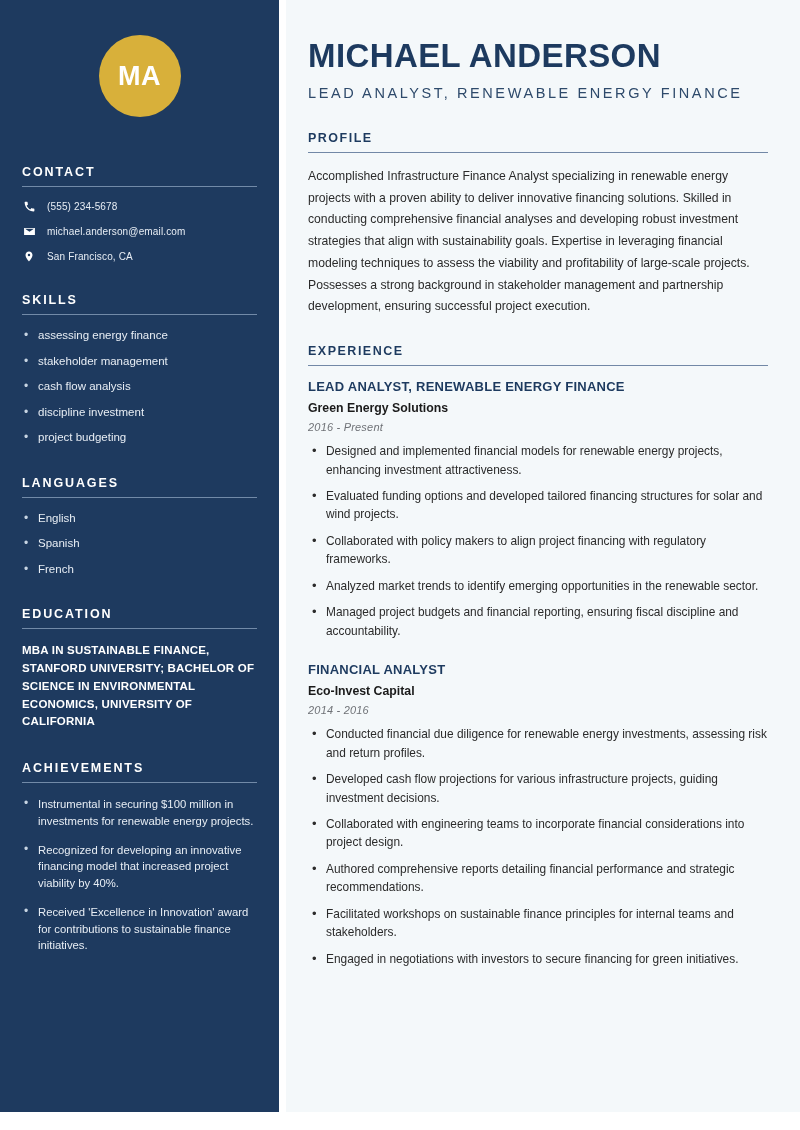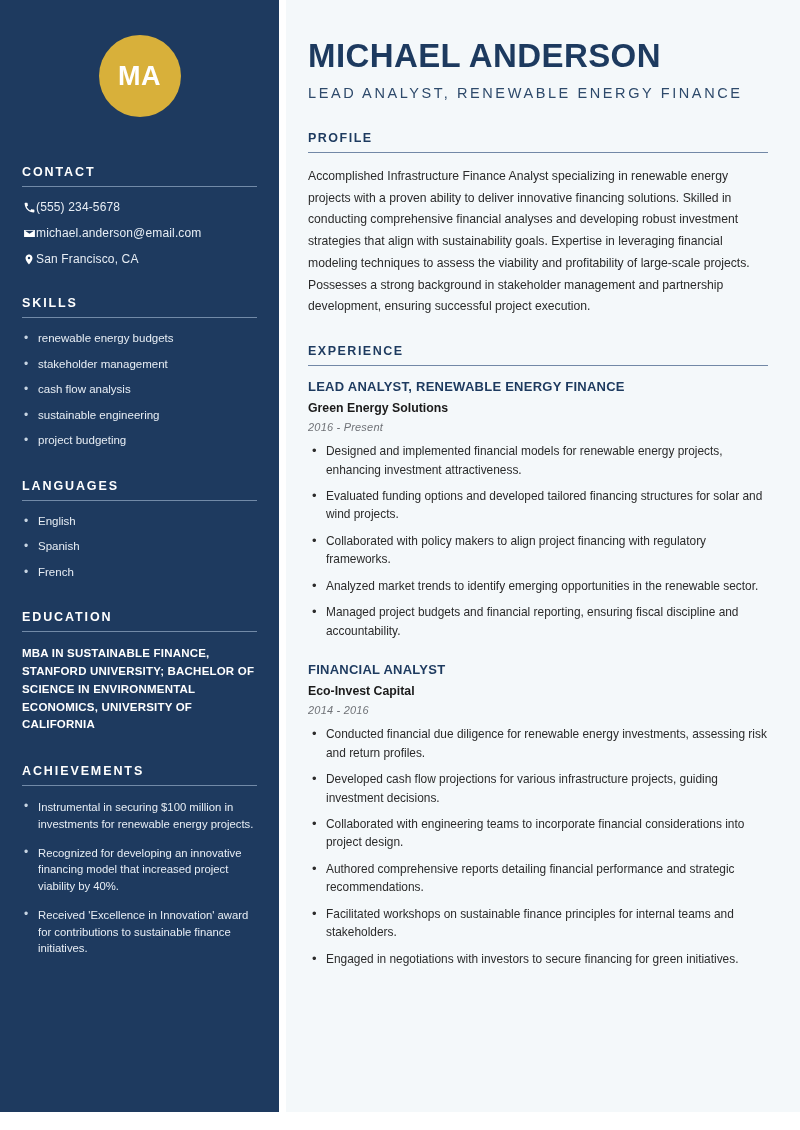--- a/index.html
+++ b/index.html
@@ -43,23 +43,23 @@
   .side-section { margin-bottom:30px; }
   .side-head {
     font-size:12.5px; font-weight:bold; letter-spacing:1.9px;
     color:#ffffff; margin-bottom:7px;
   }
   .side-rule {
     height:1px; background:#8fa5c0; opacity:.75; margin-bottom:13px;
   }
 
   .contact-row {
-    display:flex; align-items:center; 
+    display:flex; align-items:center; gap:11px;
     margin-bottom:12px;
-    font-size:12px; color:#e7edf4; letter-spacing:.15px;
+    font-size:10px; color:#e7edf4; letter-spacing:.15px;
   }
   .ci { width:14px; flex:0 0 14px; display:flex; align-items:center; justify-content:center; }
   .ci svg { display:block; fill:#ffffff; }
 
   ul.side-list { list-style:none; }
   ul.side-list li {
     position:relative;
     padding-left:16px;
     margin-bottom:10px;
     font-size:11.5px;
@@ -186,24 +186,24 @@
             </svg>
         </span>
         <span>San Francisco, CA</span>
       </div>
     </section>
 
     <section class="side-section">
       <div class="side-head">SKILLS</div>
       <div class="side-rule"></div>
       <ul class="side-list">
-        <li>renewable energy budgets</li>
+        <li>assessing energy finance</li>
         <li>stakeholder management</li>
         <li>cash flow analysis</li>
-        <li>sustainable engineering</li>
+        <li>discipline investment</li>
         <li>project budgeting</li>
       </ul>
     </section>
 
     <section class="side-section">
       <div class="side-head">LANGUAGES</div>
       <div class="side-rule"></div>
       <ul class="side-list">
         <li>English</li>
         <li>Spanish</li>

